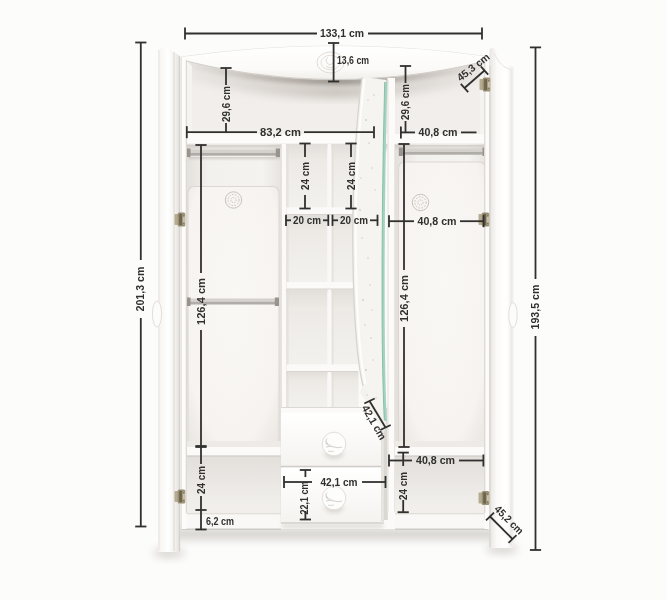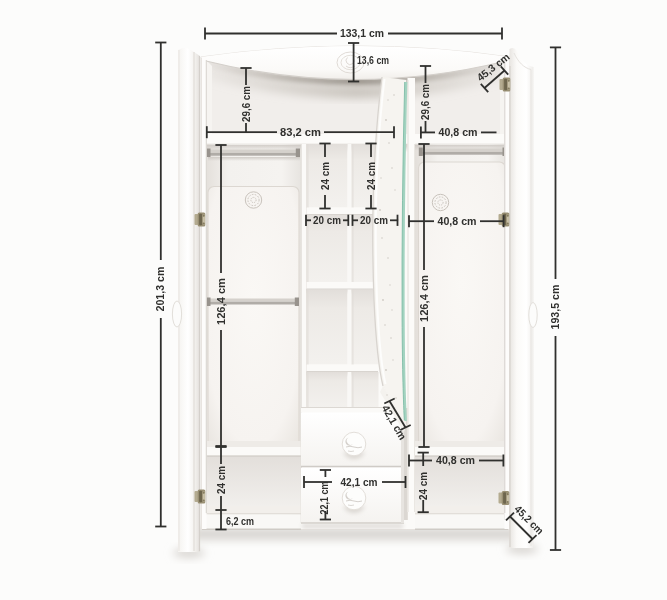--- a/index.html
+++ b/index.html
@@ -1,16 +1,16 @@
 <!DOCTYPE html>
 <html><head>
 <meta charset="utf-8">
 <style>
   html,body{margin:0;padding:0;background:#fcfcfb;}
-  .wrap{width:620px;height:600px;position:relative;overflow:hidden;margin-left:20px;}
+  .wrap{width:620px;height:600px;position:relative;overflow:hidden;}
   text{font-family:"Liberation Sans",sans-serif;font-weight:bold;fill:#30302e;}
 </style>
 </head>
 <body>
 <div class="wrap">
 <svg width="667" height="600" viewBox="0 0 667 600">
 <defs>
   <linearGradient id="gTopSec" x1="0" y1="0" x2="0" y2="1">
     <stop offset="0" stop-color="#d6d2cd"></stop>
     <stop offset="0.35" stop-color="#ebe8e4"></stop>

